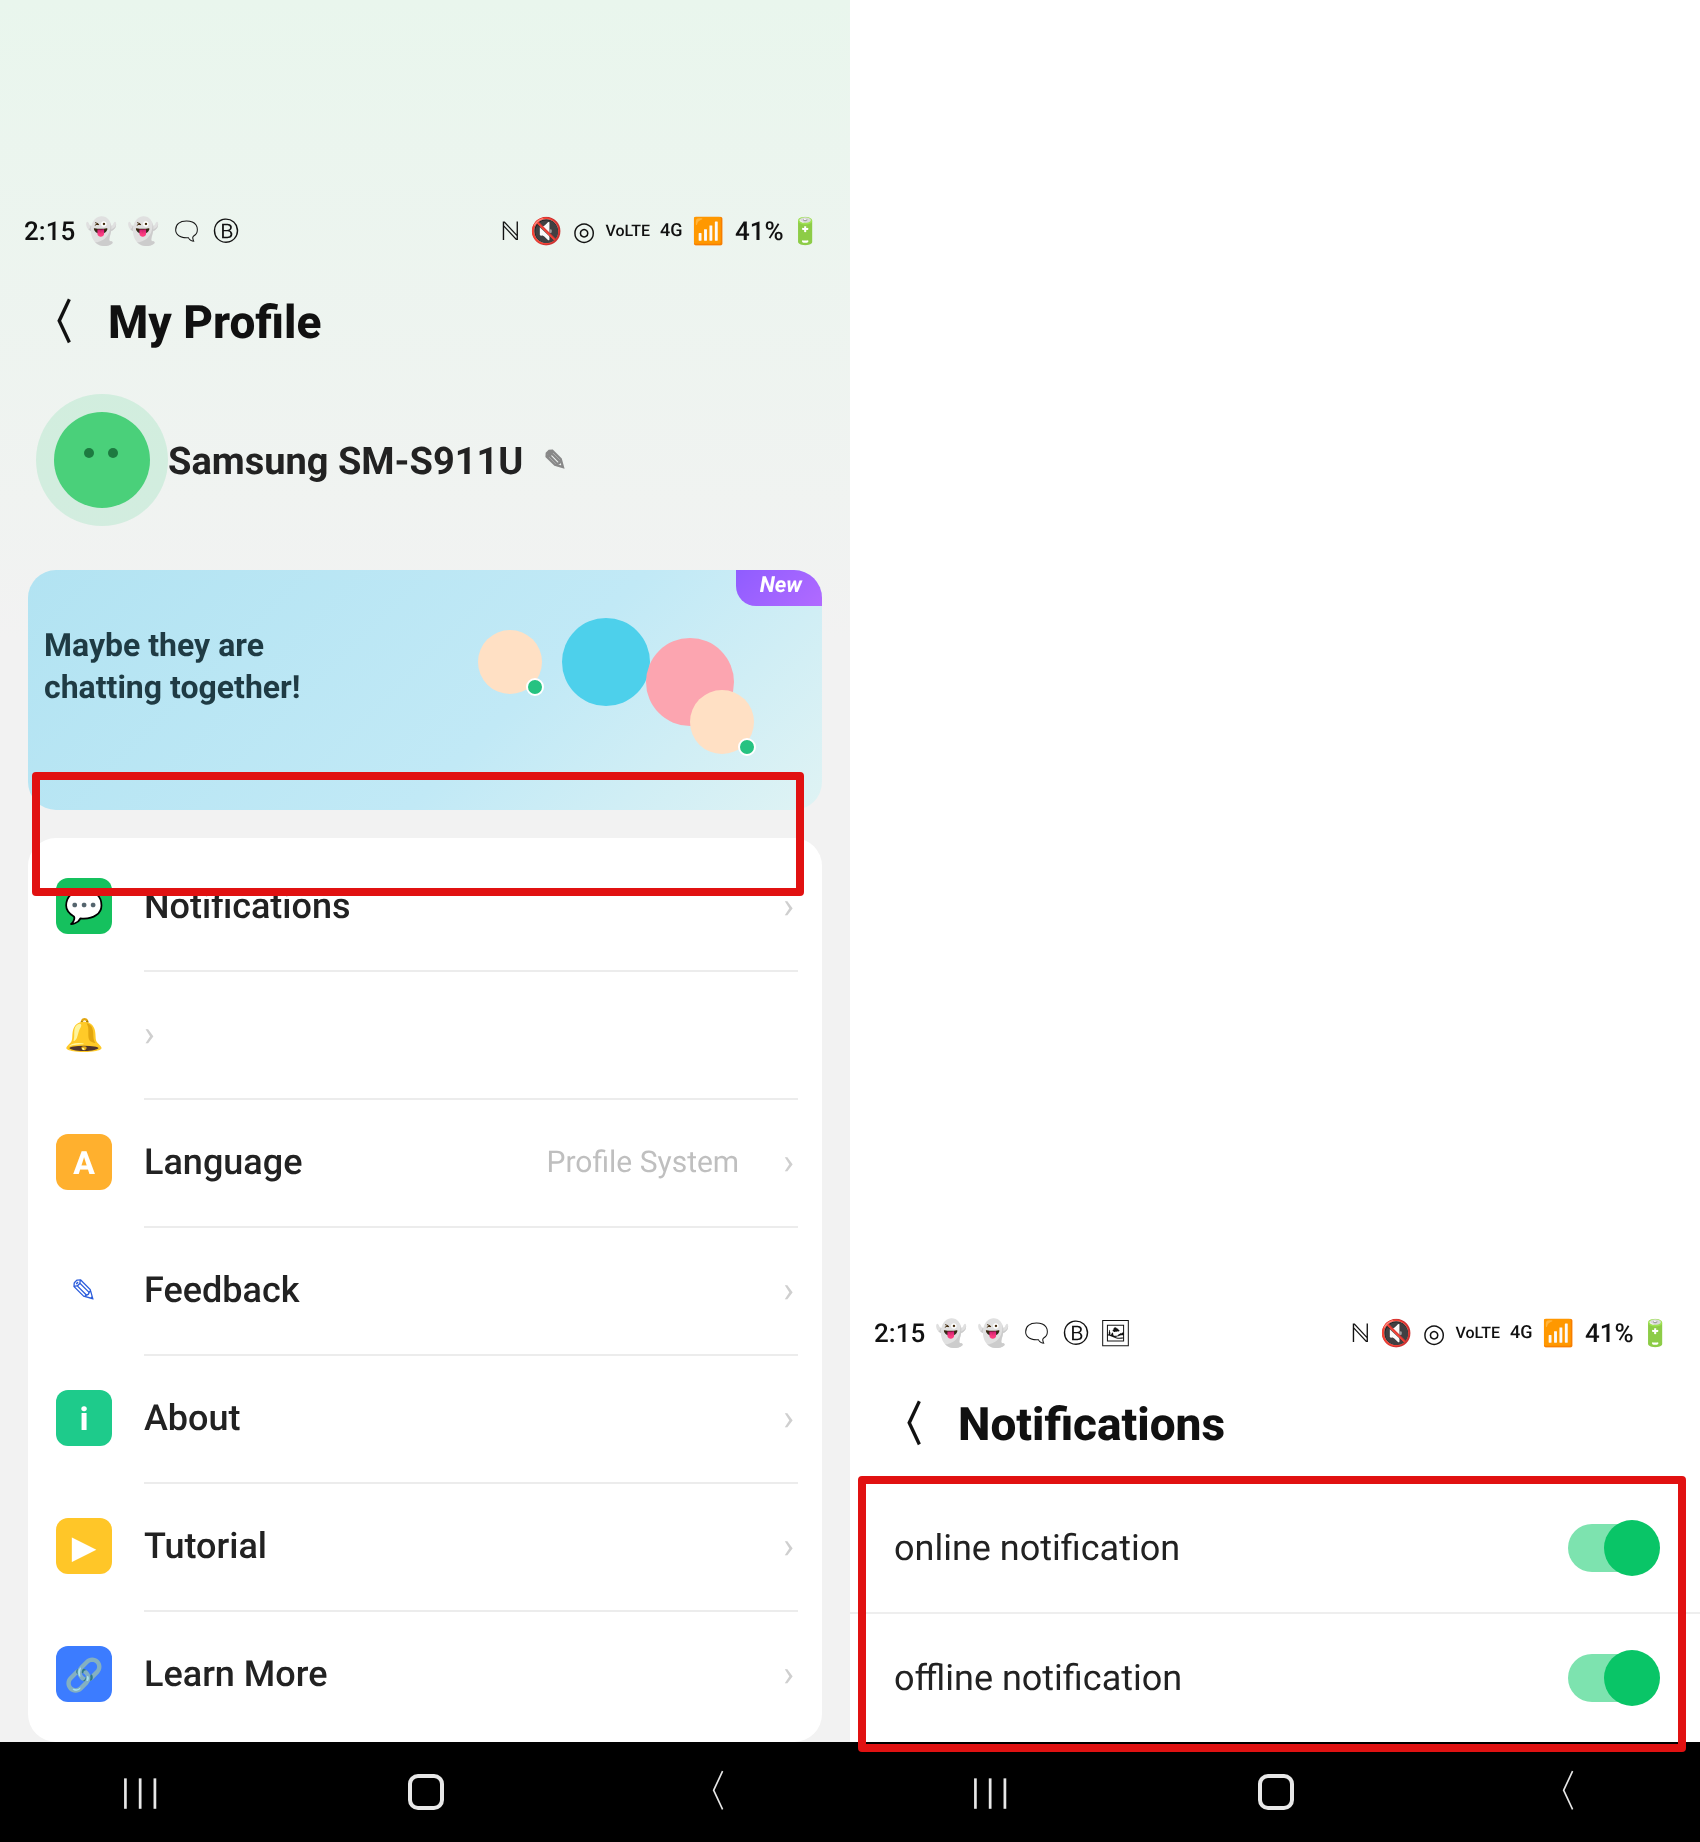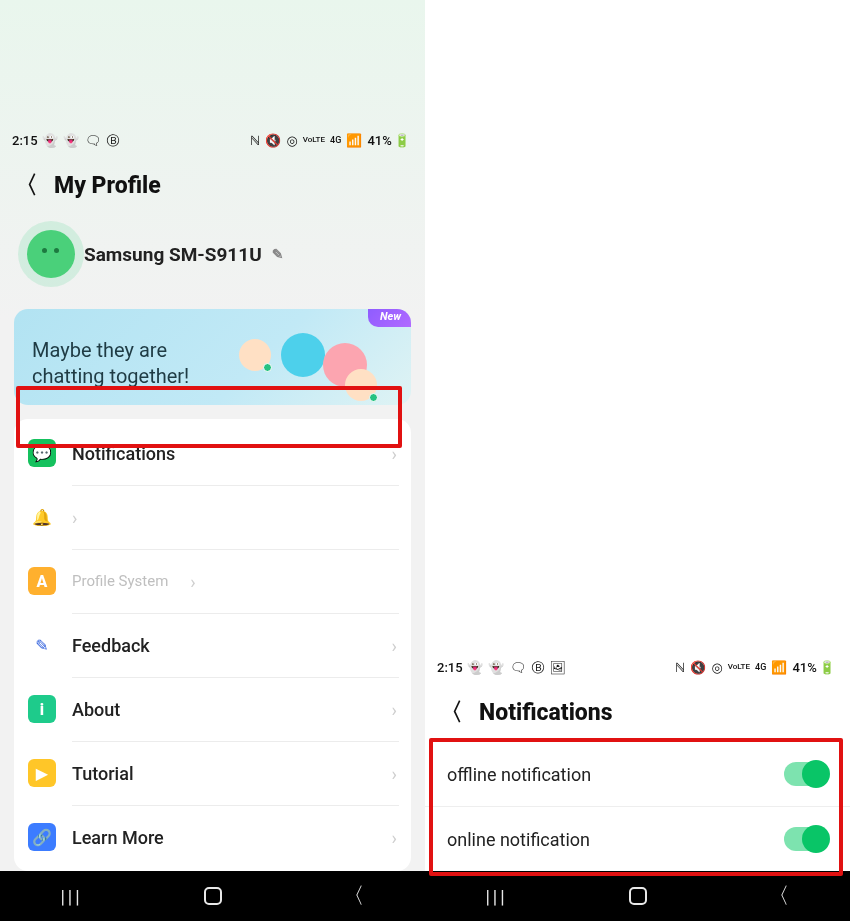--- a/index.html
+++ b/index.html
@@ -55,27 +55,27 @@
   .avatar::before, .avatar::after {
     content:""; position:absolute; width:5px; height:5px; background:#1d7a40; border-radius:50%; top:18px;
   }
   .avatar::before { left:15px; } .avatar::after { left:27px; }
   .device { font-size: 19px; font-weight: 700; color:#222; display:flex; align-items:center; gap:10px; }
   .pencil { font-size:14px; color:#888; }
 
   
   .banner {
     margin: 12px 14px 0 14px;
-    height: 96px;
+    height: 120px;
     border-radius: 14px;
     background: linear-gradient(135deg, #b2e3f2 0%, #c1e9f6 60%, #dff3f4 100%);
     position: relative; overflow: hidden;
-    padding: 28px 18px;
-  }
-  .banner-text { font-size:20px; font-weight:400; color:#1f3b44; line-height:1.3; }
+    padding: 28px 8px;
+  }
+  .banner-text { font-size:16px; font-weight:700; color:#1f3b44; line-height:1.3; }
   .new-badge {
     position:absolute; right:-2px; top:-2px;
     background: linear-gradient(135deg,#8e5cff,#b26bff);
     color:#fff; font-size:11px; font-style:italic; font-weight:700;
     padding: 3px 12px 4px 12px; border-bottom-left-radius:10px; 
   }
   .banner-bubbles { position:absolute; right:14px; top:18px; width:160px; height:80px; }
   .bub { position:absolute; border-radius:50%; }
   .bub.b1 { width:44px; height:44px; background:#4dd0eb; left:44px; top:6px; }
   .bub.b2 { width:44px; height:44px; background:#fca5b0; left:86px; top:16px; }
@@ -207,20 +207,21 @@
         <div class="chev">›</div>
       </div>
 
       <div class="row">
         <div class="icon ic-bell">🔔</div>
         <div class="chev">›</div>
       </div>
 
       <div class="row">
         <div class="icon ic-lang">A</div>
+        <div class="label">Language</div>
         <div class="hint">Profile System</div>
         <div class="chev">›</div>
       </div>
 
       <div class="row">
         <div class="icon ic-feed">✎</div>
         <div class="label">Feedback</div>
         <div class="chev">›</div>
       </div>
 
@@ -273,27 +274,27 @@
       </div>
     </div>
 
     <div class="header">
       <span class="back-chev">〈</span>
       <h1>Notifications</h1>
     </div>
 
     <div style="position:relative;">
       <div class="toggle-row">
-        <div class="toggle-label">offline notification</div>
+        <div class="toggle-label">online notification</div>
         <div class="toggle">
             <div class="knob"></div>
           </div>
       </div>
       <div class="toggle-row">
-        <div class="toggle-label">online notification</div>
+        <div class="toggle-label">offline notification</div>
         <div class="toggle">
             <div class="knob"></div>
           </div>
       </div>
 
       <div class="hl" style="left:4px; top:-4px; width:414px; height:138px;"></div>
     </div>
 
   </div>
 

